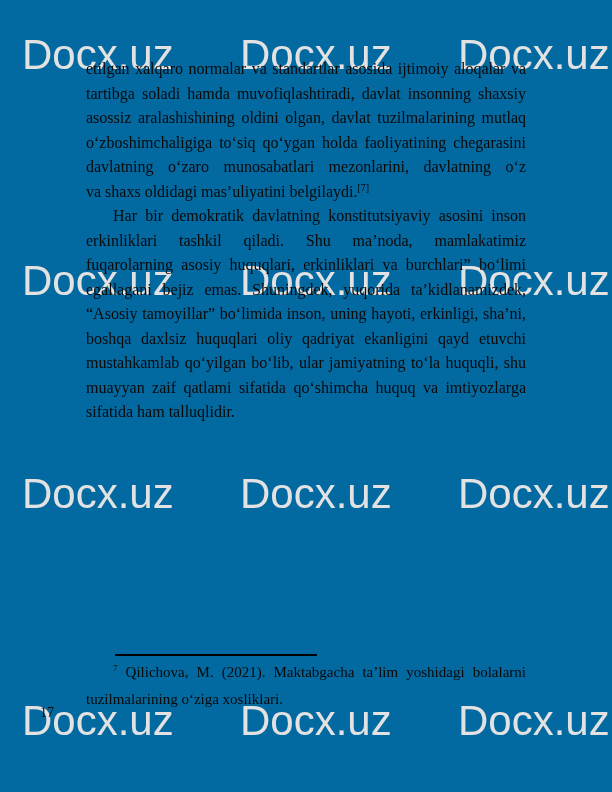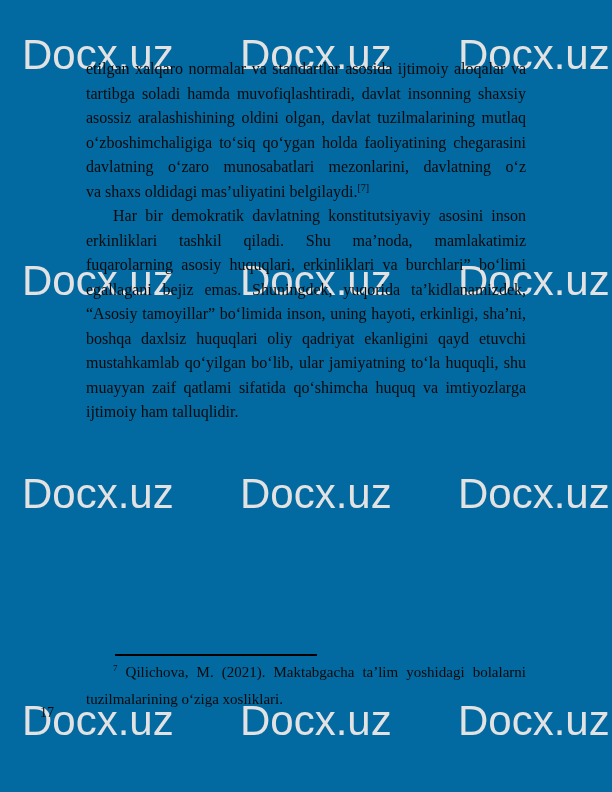--- a/index.html
+++ b/index.html
@@ -120,21 +120,21 @@
       <div class="line just">davlatning o‘zaro munosabatlari mezonlarini, davlatning o‘z faoliyati uchun jamiyat</div>
       <div class="line">va shaxs oldidagi mas’uliyatini belgilaydi.<sup>[7]</sup></div>
       <div class="line just indent">Har bir demokratik davlatning konstitutsiyaviy asosini inson huquq va</div>
       <div class="line just">erkinliklari tashkil qiladi. Shu ma’noda, mamlakatimiz Konstitutsiyasidan “Inson va</div>
       <div class="line just">fuqarolarning asosiy huquqlari, erkinliklari va burchlari” bo‘limi alohida o‘rin</div>
       <div class="line just">egallagani bejiz emas. Shuningdek, yuqorida ta’kidlanamizdek, Konstitutsiyaning</div>
       <div class="line just">“Asosiy tamoyillar” bo‘limida inson, uning hayoti, erkinligi, sha’ni, qadr-qimmati va</div>
       <div class="line just">boshqa daxlsiz huquqlari oliy qadriyat ekanligini qayd etuvchi asosiy g‘oyalar</div>
       <div class="line just">mustahkamlab qo‘yilgan bo‘lib, ular jamiyatning to‘la huquqli, shu bilan bir qatorda</div>
       <div class="line just">muayyan zaif qatlami sifatida qo‘shimcha huquq va imtiyozlarga ega bo‘lgan</div>
-      <div class="line">ijtimoiy ham talluqlidir.</div>
+      <div class="line">sifatida ham talluqlidir.</div>
     </div>
   <div id="footnote-separator"></div>
   <div id="footnote-text">
       <div class="line just indent"><sup>7</sup> Qilichova, M. (2021). Maktabgacha ta’lim yoshidagi bolalarni jismoniy</div>
       <div class="line">tuzilmalarining o‘ziga xosliklari.</div>
     </div>
   <div id="page-number">17</div>
 </div>
 
 </body></html>

